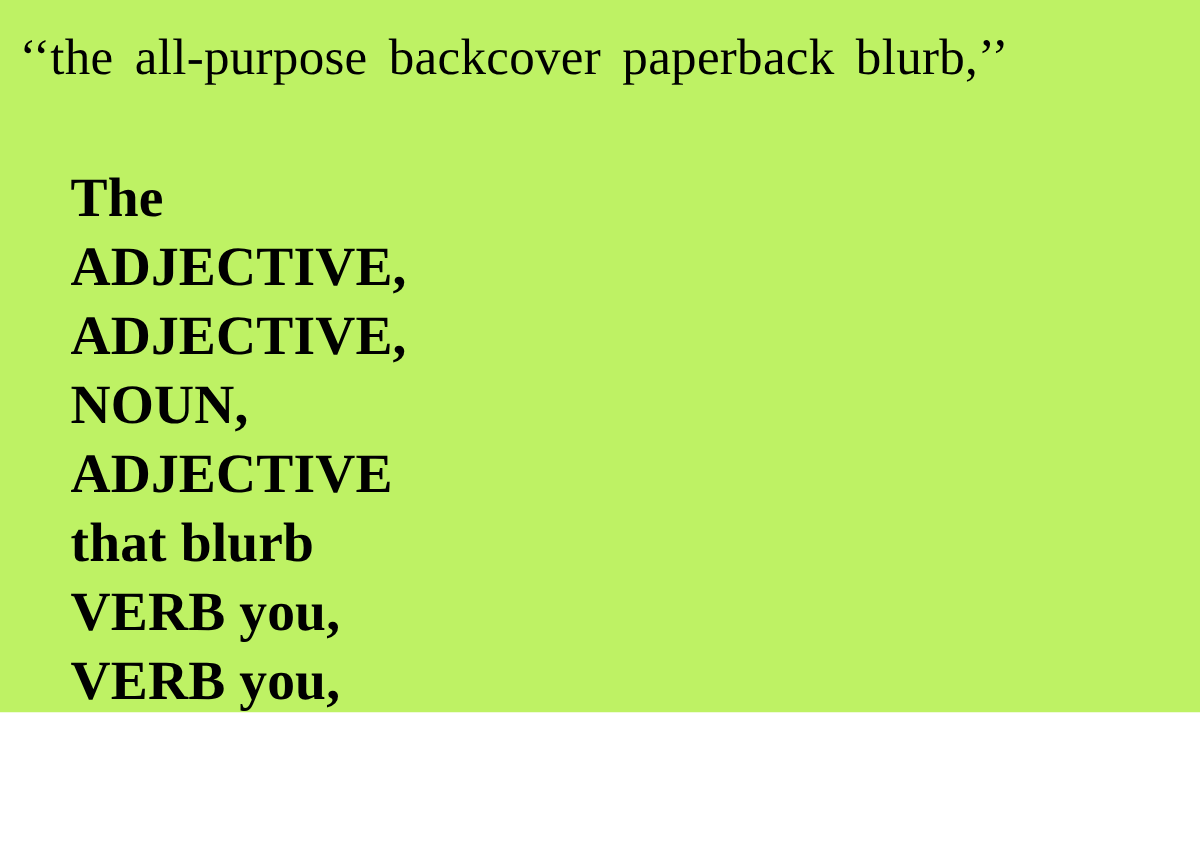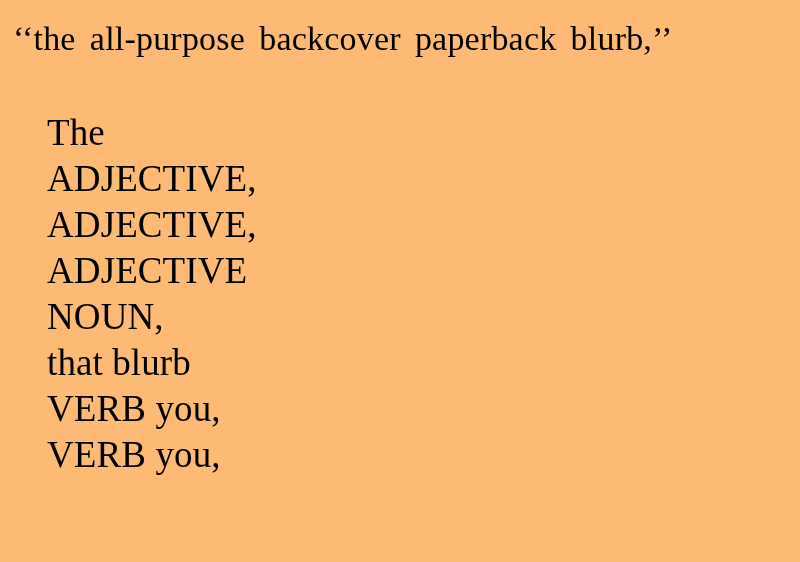--- a/index.html
+++ b/index.html
@@ -11,22 +11,22 @@
 
   body {
     font-family: "Liberation Serif", "DejaVu Serif", serif;
     color: #000000;
     -webkit-font-smoothing: antialiased;
   }
 
   #page {
     position: relative;
     width: 800px;
-    height: 562px;
-    background: #fdba74;
+    height: 475px;
+    background: #bef264;
     overflow: hidden;
   }
 
   
   .headline {
     position: absolute;
     left: 13px;
     top: 19px;
     width: 778px;
     font-size: 34px;
@@ -42,37 +42,37 @@
   .blurb {
     position: absolute;
     left: 47px;
     top: 110px;
     width: 700px;
   }
 
   .blurb-line {
     font-size: 37px;
     line-height: 46px;
-    font-weight: 400;
+    font-weight: 700;
     letter-spacing: 0.1px;
     white-space: nowrap;
     color: #000000;
   }
 </style>
 </head>
 <body>
 
 <div id="page">
 
   <div class="headline">‘‘the all-purpose backcover paperback blurb,’’</div>
 
   <div class="blurb">
     <div class="blurb-line">The</div>
     <div class="blurb-line">ADJECTIVE,</div>
     <div class="blurb-line">ADJECTIVE,</div>
+    <div class="blurb-line">NOUN,</div>
     <div class="blurb-line">ADJECTIVE</div>
-    <div class="blurb-line">NOUN,</div>
     <div class="blurb-line">that blurb</div>
     <div class="blurb-line">VERB you,</div>
     <div class="blurb-line">VERB you,</div>
   </div>
 
 </div>
 
 </body></html>

